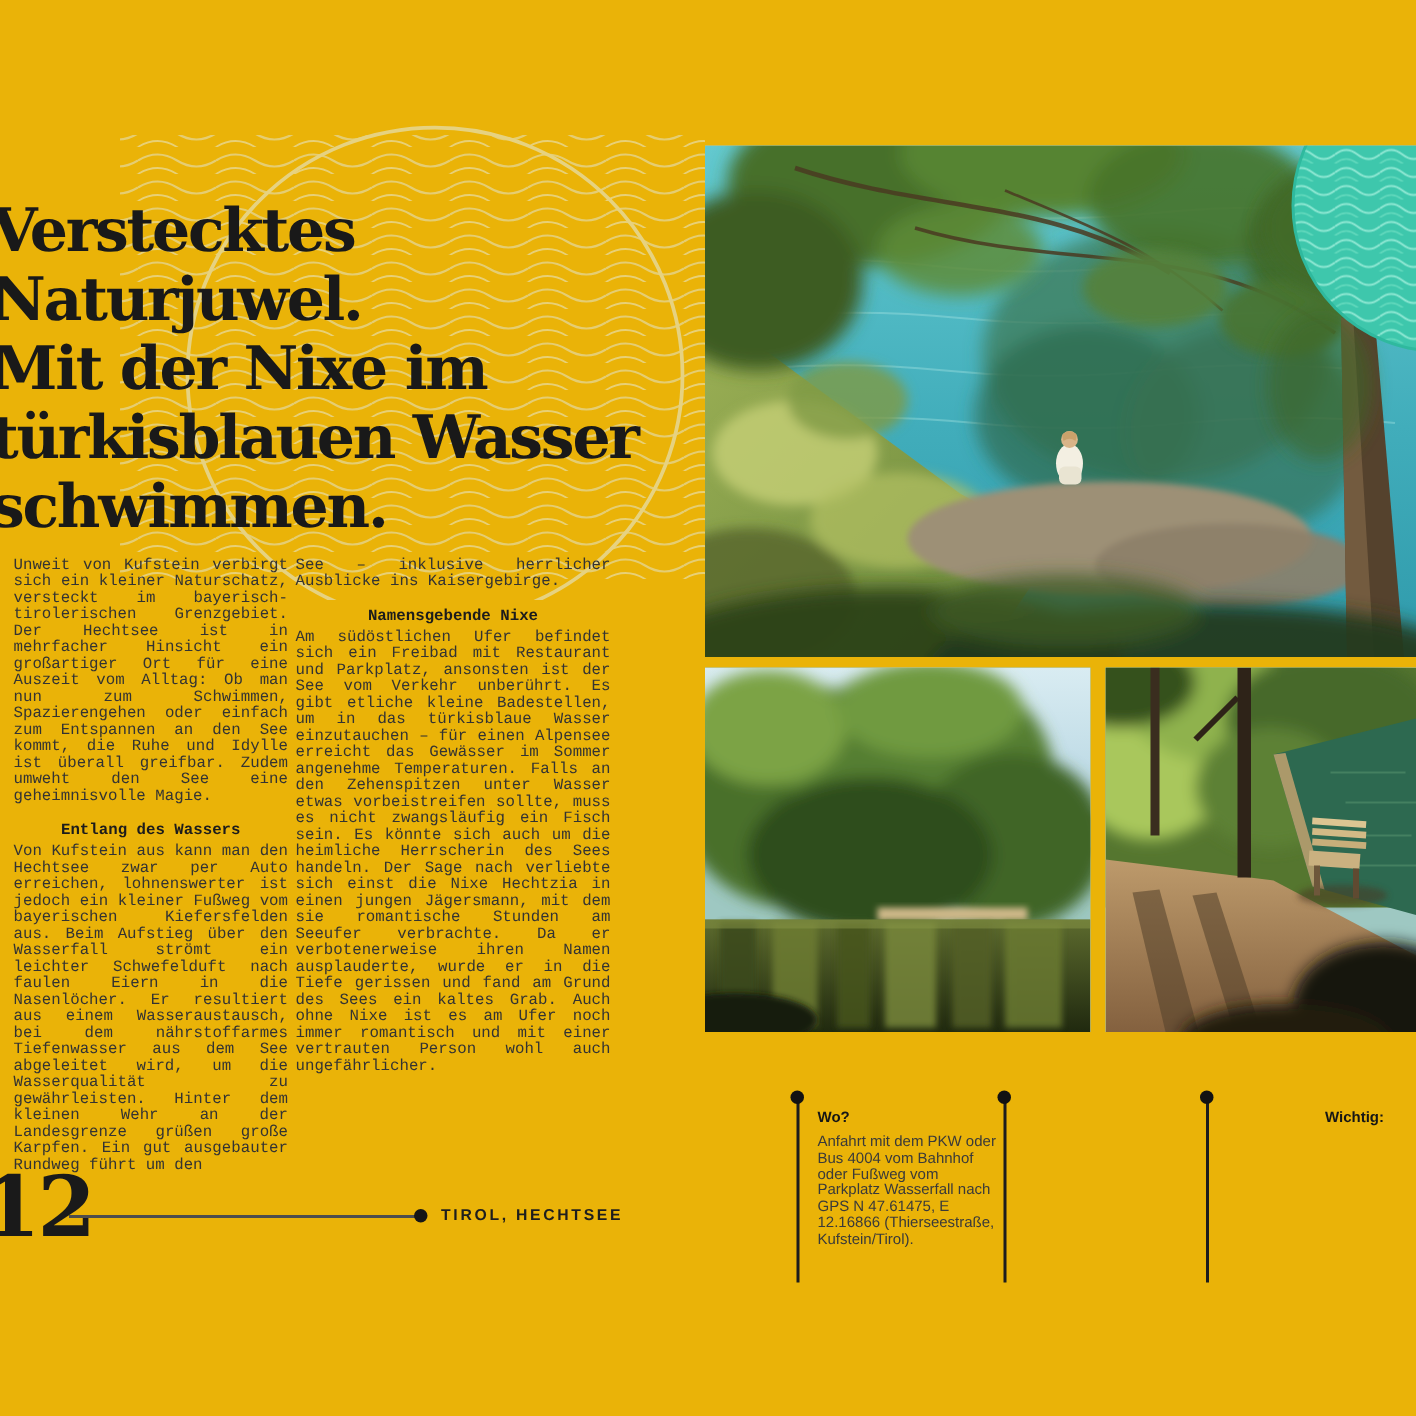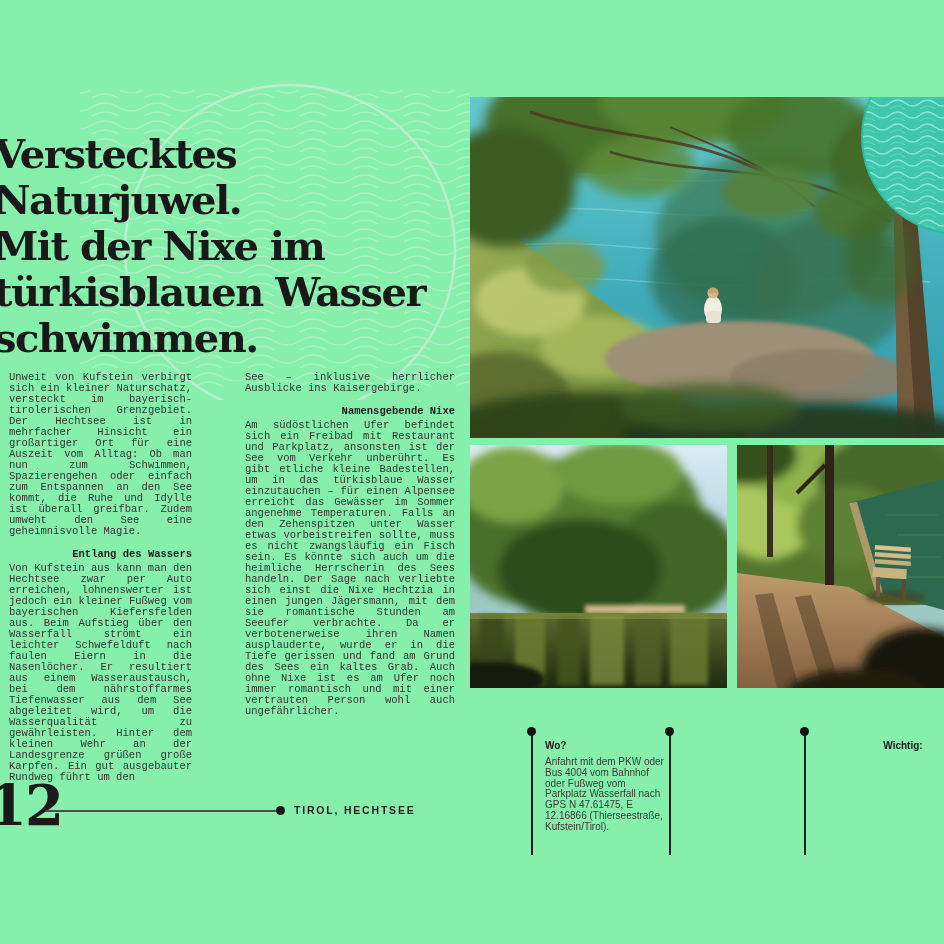--- a/index.html
+++ b/index.html
@@ -1,40 +1,40 @@
 <!DOCTYPE html>
 <html><head>
 <meta charset="utf-8">
 <style>
   html,body{margin:0;padding:0;background:#ffffff;}
   .canvas{
-    position:relative;width:944px;height:944px;background:#86efac;
+    position:relative;width:944px;height:944px;background:#eab308;
     overflow:hidden;font-family:"Liberation Sans",sans-serif;color:#2b2b2b;
   }
   
   .watermark{position:absolute;left:40px;top:80px;width:430px;height:320px;opacity:.55;pointer-events:none;}
   
   .headline{
     position:absolute;left:-6px;top:104px;width:470px;
     font-family:"DejaVu Serif","Liberation Serif",serif;
     font-weight:700;font-size:40px;line-height:46px;letter-spacing:-1.5px;
     color:#191919;
   }
   .headline span{display:block;}
   
   .col{
     position:absolute;top:372px;font-size:10.5px;line-height:11px;
     text-align:justify;color:#333333;font-family:Liberation Mono, monospace;
   }
   .col p{margin:0;}
   .col .subhead{
-    font-weight:700;color:#1c1c1c;margin:12px 0 3px 0;text-align:right;
+    font-weight:700;color:#1c1c1c;margin:12px 0 3px 0;text-align:center;
   }
   .col-1{left:9px;width:183px;}
-  .col-2{left:197px;width:210px;margin-left:48px;}
+  .col-2{left:197px;width:210px;}
   
   .photo{position:absolute;overflow:hidden;background:#9ec8c2;}
   .photo svg{display:block;}
   .photo-main{left:470px;top:97px;width:474px;height:341px;}
   .photo-small-1{left:470px;top:445px;width:257px;height:243px;}
   .photo-small-2{left:737px;top:445px;width:207px;height:243px;}
   
   .page-number{
     position:absolute;left:-12px;top:772px;
     font-family:"DejaVu Serif","Liberation Serif",serif;

